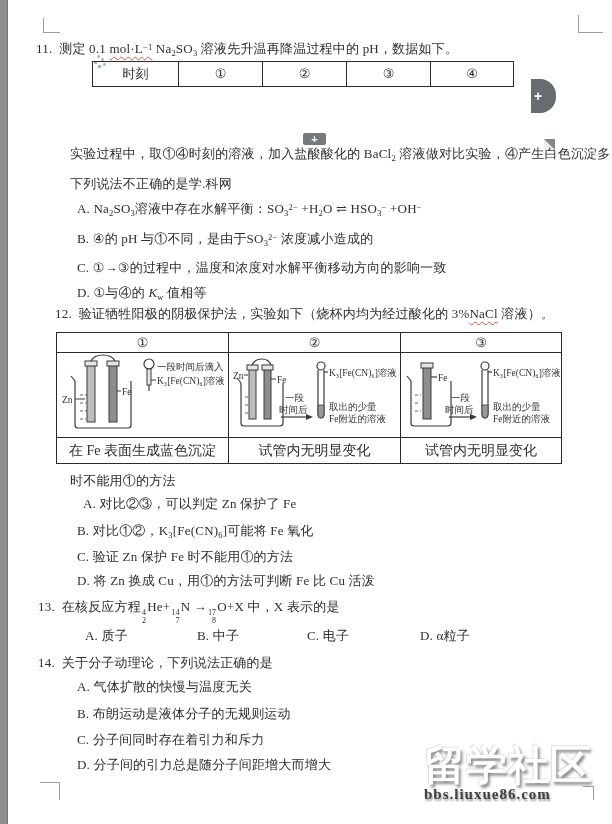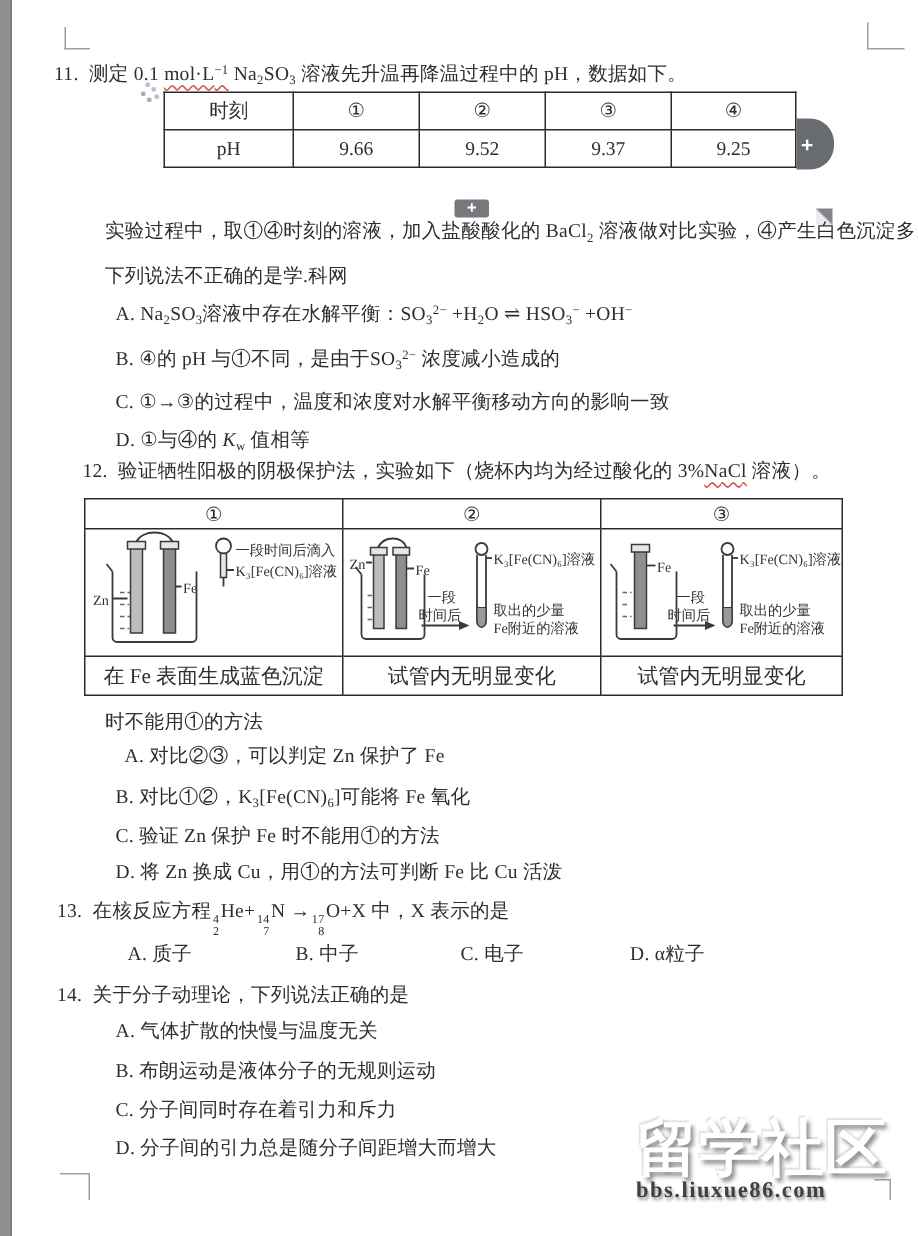--- a/index.html
+++ b/index.html
@@ -11,21 +11,21 @@
   sub{font-size:8.5px;vertical-align:-3px}
   sup{font-size:8.5px;vertical-align:3.5px}
   i{font-style:italic}
   .wavy{text-decoration-line:underline;text-decoration-style:wavy;text-decoration-color:#d9534a;
         text-decoration-thickness:1px;text-underline-offset:3px}
   .nuc{display:inline-flex;flex-direction:column;align-items:flex-end;font-size:8px;line-height:7.5px;
        vertical-align:-4px;margin:0 1px}
   .nuc span{display:block}
   table{border-collapse:collapse;position:absolute;table-layout:fixed}
   td{border:1px solid #2b2b2b;text-align:center;font-size:13px;padding:0}
-  .t11{left:109px;top:61px}
+  .t11{left:92px;top:61px}
   .t11 td{height:25px}
   .t12{left:56px;top:332px}
   .t12 tr.hdr td{height:20px}
   .t12 tr.dia td{height:85px;vertical-align:middle}
   .t12 tr.cap td{height:26px;font-size:14px}
   svg{overflow:visible;display:block;margin:0 auto}
   svg text{font-size:9.5px;fill:#333;font-family:"Liberation Serif","DejaVu Serif",serif}
   .sk{fill:none;stroke:#3a3a3a;stroke-width:1.2}
   .wk{fill:none;stroke:#666;stroke-width:1;stroke-dasharray:3 2}
   .el{fill:#bdbdbd;stroke:#3a3a3a;stroke-width:1}
@@ -74,27 +74,20 @@
       <col style="width:84px">
       <col style="width:83px">
     </colgroup>
   <tbody>
     <tr>
       <td>时刻</td>
       <td>①</td>
       <td>②</td>
       <td>③</td>
       <td>④</td>
-    </tr>
-    <tr>
-      <td>pH</td>
-      <td>9.66</td>
-      <td>9.52</td>
-      <td>9.37</td>
-      <td>9.25</td>
     </tr>
   </tbody>
 </table>
 
 <div class="plus-col">
     <span>+</span>
   </div>
 <div class="plus-row">
     <span>+</span>
   </div>

